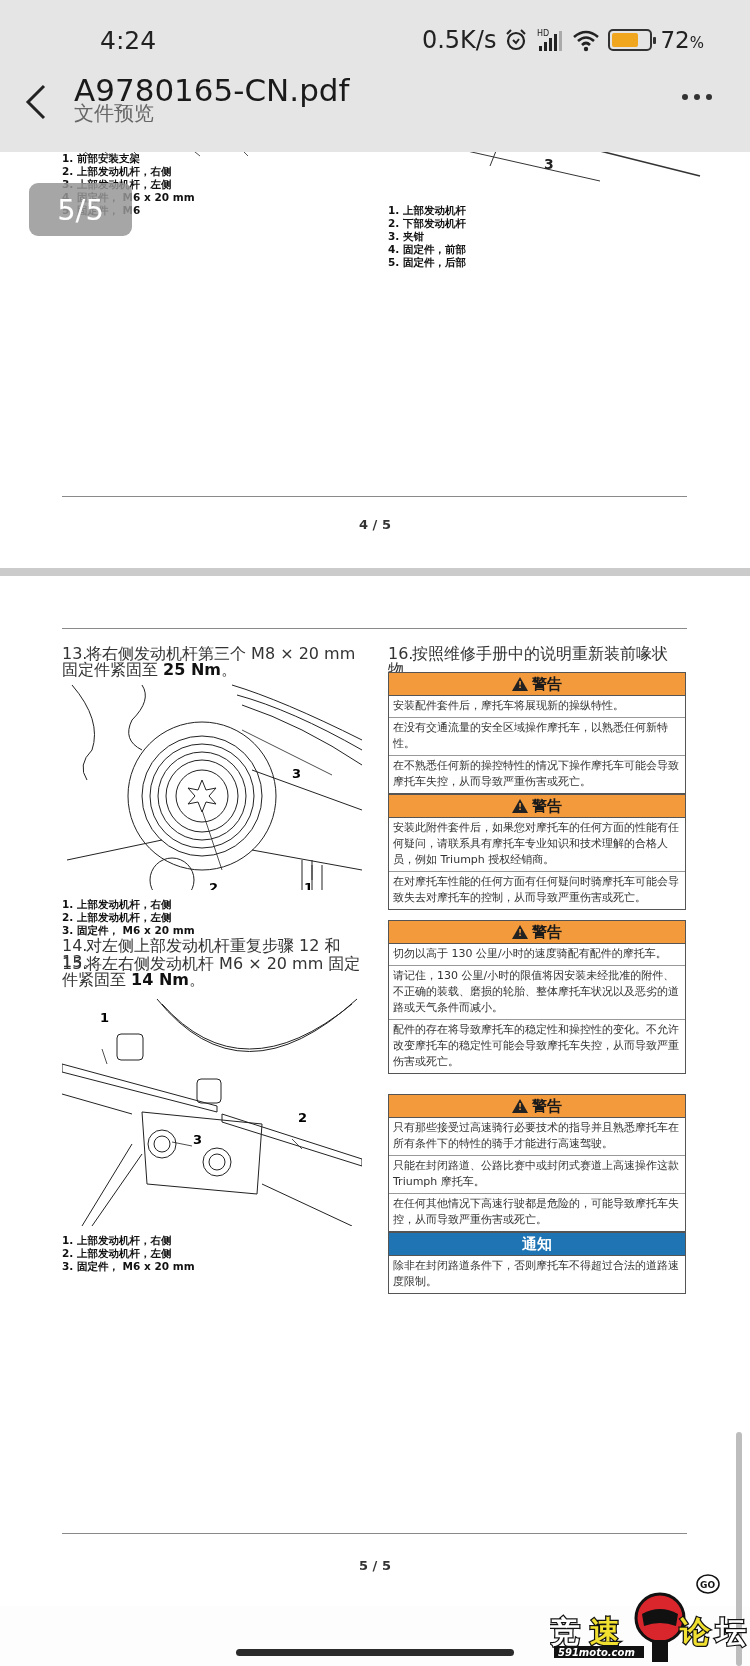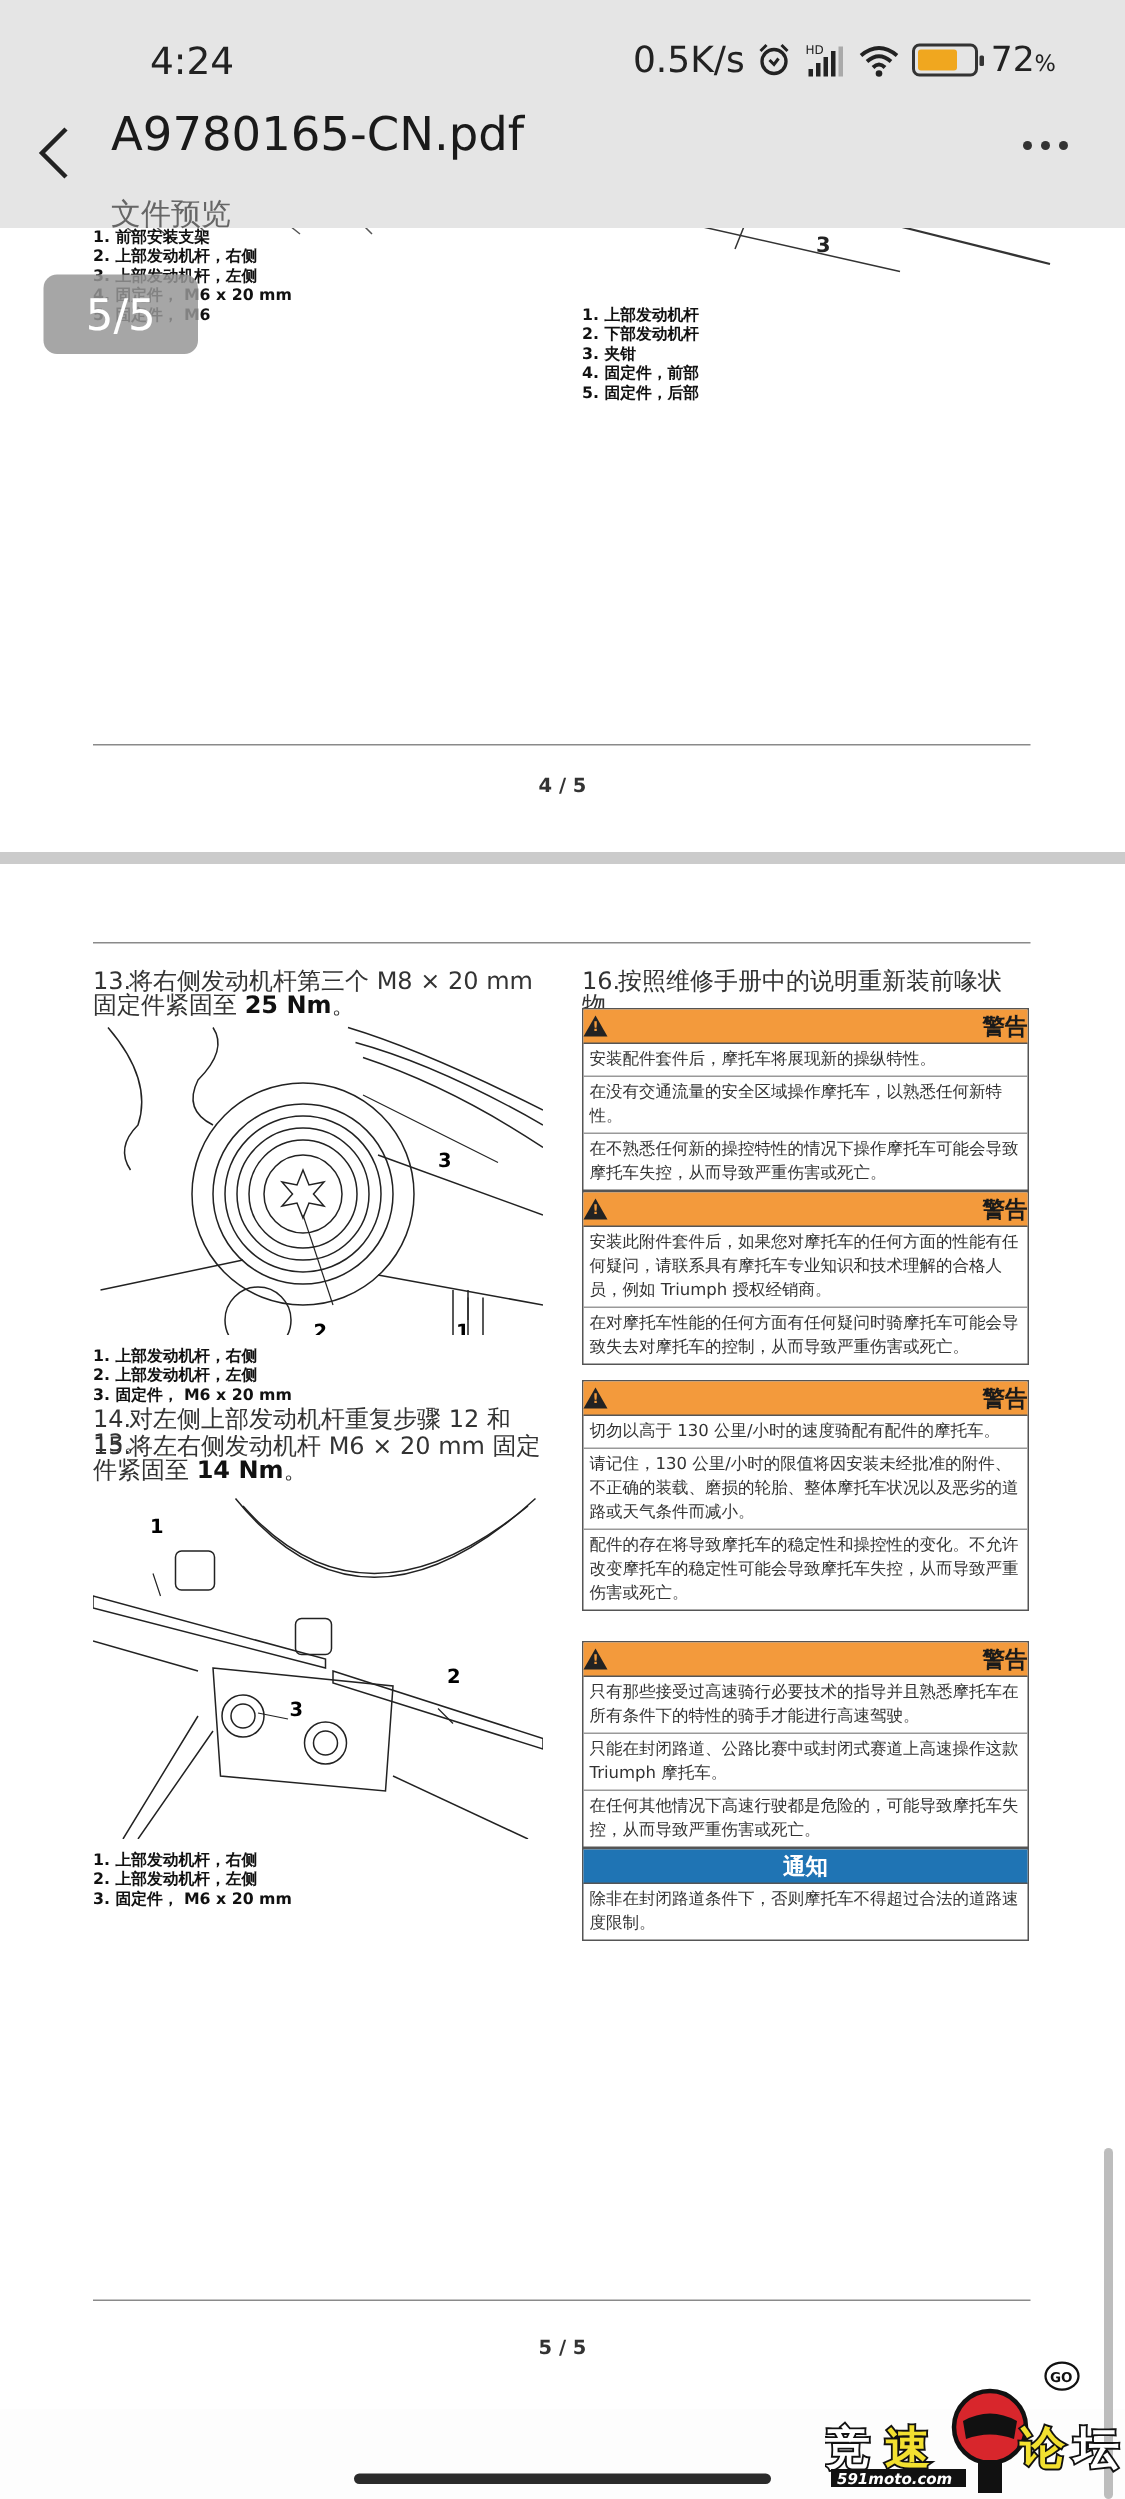--- a/index.html
+++ b/index.html
@@ -13,21 +13,21 @@
   .status-right .net { font-size: 24px; }
   .ico { display: inline-block; }
   .battery { width: 44px; height: 22px; border: 2px solid #333; border-radius: 5px; position: relative; padding: 2px; }
   .battery .fill { width: 72%; height: 100%; background: #f0a71f; border-radius: 2px; }
   .battery::after { content: ""; position: absolute; right: -6px; top: 6px; width: 3px; height: 7px; background: #333; border-radius: 1px; }
   .pct { font-size: 23px; }
   .pct small { font-size: 15px; }
 
   .back-btn { position: absolute; left: 22px; top: 82px; width: 30px; height: 40px; cursor: pointer; }
   .title { position: absolute; left: 74px; top: 72px; font-size: 31px; color: #1a1a1a; }
-  .subtitle { position: absolute; left: 74px; top: 129px; font-size: 20px; color: #666; }
+  .subtitle { position: absolute; left: 74px; top: 100px; font-size: 20px; color: #666; }
   .more-btn { position: absolute; right: 38px; top: 94px; display: flex; gap: 6px; cursor: pointer; }
   .more-btn span { width: 6px; height: 6px; background: #333; border-radius: 50%; display: block; }
 
   
   .page { position: absolute; left: 0; width: 750px; background: #fff; }
   .page4 { top: 152px; height: 416px; }
   .page-sep { position: absolute; left: 0; top: 568px; width: 750px; height: 8px; background: #cbcbcb; }
   .page5 { top: 576px; height: 1030px; }
 
   .rule { position: absolute; left: 62px; width: 625px; height: 1px; background: #8a8a8a; }
@@ -41,21 +41,21 @@
   .step b { color: #111; }
 
   .figure { position: absolute; background: #fff; }
   .figure svg { width: 100%; height: 100%; }
 
   .pagebadge { position: absolute; left: 29px; top: 183px; width: 103px; height: 53px; background: rgba(150,150,150,0.85); border-radius: 9px; color: #fff; font-size: 29px; display: flex; align-items: center; justify-content: center; z-index: 6; }
 
   
   .box { position: absolute; left: 388px; width: 298px; border: 1px solid #555; background: #fff; }
   .box-head { height: 23px; display: flex; align-items: center; justify-content: center; gap: 4px; font-size: 15px; font-weight: bold; color: #1a1a1a; border-bottom: 1px solid #555; }
-  .warn .box-head { background: #f39a3c; justify-content: space-between; }
+  .warn .box-head { background: #f39a3c; }
   .notice .box-head { background: #1f74b4; color: #fff; }
   .box p { font-size: 11px; line-height: 16px; padding: 2px 4px 3px 4px; color: #333; }
   .box p + p { border-top: 1px solid #999; }
   .tri { width: 0; height: 0; border-left: 8px solid transparent; border-right: 8px solid transparent; border-bottom: 14px solid #222; position: relative; }
   .tri::after { content: "!"; position: absolute; left: -2px; top: 3px; font-size: 9px; color: #f39a3c; font-weight: bold; }
 
   .scrollbar { position: absolute; left: 736px; top: 1432px; width: 6px; height: 234px; background: #bdbdbd; border-radius: 3px; }
 
   .watermark { position: absolute; left: 550px; top: 1570px; width: 200px; height: 96px; }
   .homebar { position: absolute; left: 236px; top: 1649px; width: 278px; height: 7px; background: #2b2b2b; border-radius: 4px; }

